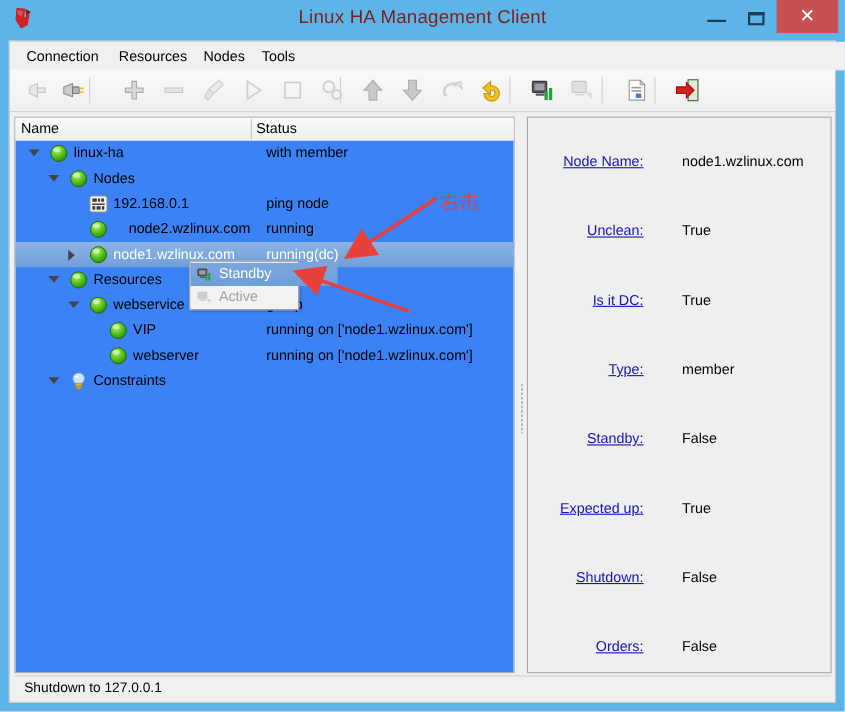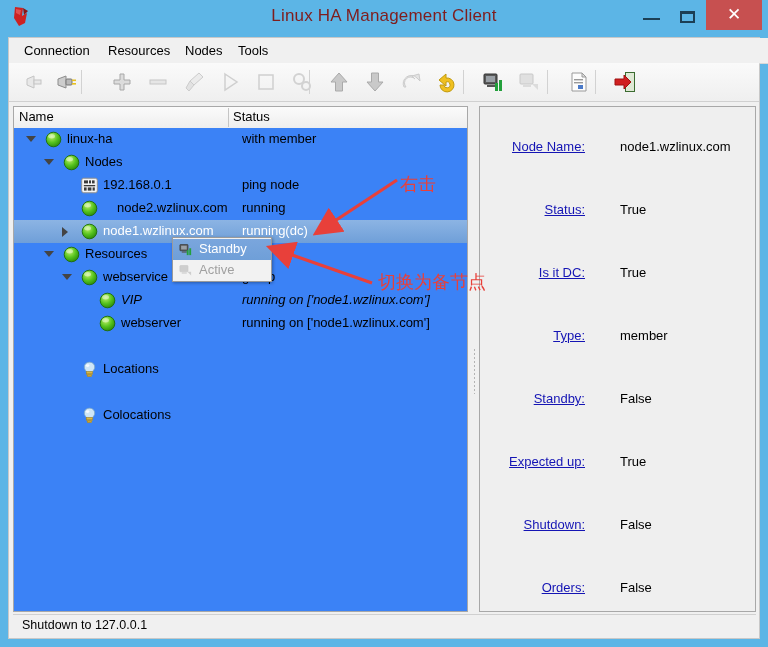--- a/index.html
+++ b/index.html
@@ -169,20 +169,21 @@
   
   #ctx-menu {
     position: absolute; left: 172px; top: 237px; width: 100px; height: 45px;
     background: #f2f2f2; border: 1px solid #9a9a9a; box-sizing: border-box;
     box-shadow: 1px 1px 3px rgba(0,0,0,0.3);
     z-index: 40;
   }
   .ctx-item { position: absolute; left: 0; width: 98px; height: 21px; }
   .ctx-item.highlighted {
     background: linear-gradient(to bottom,#7aa6dd,#6f9fd8);
+    padding-left: 36px;
   }
   .ctx-ico { position: absolute; left: 5px; top: 3px; width: 15px; height: 15px; }
   .ctx-label {
     position: absolute; left: 26px; top: 2px; font-size: 13px; color: #000;
     font-family: "Liberation Sans", sans-serif;
   }
   .ctx-item.highlighted .ctx-label { color: #ffffff; }
   .ctx-item.disabled .ctx-label { color: #a0a0a0; }
   .ctx-item.disabled .ctx-ico { opacity: 0.4; }
   
@@ -458,21 +459,21 @@
                     <stop offset="55%" stop-color="#56c31e"></stop>
                     <stop offset="100%" stop-color="#2a8a08"></stop>
                   </radialGradient>
                 </defs>
                 <circle cx="8.5" cy="8.5" r="7.3" fill="url(#gb6)" stroke="#1d6b05" stroke-width="0.9"></circle>
                 <ellipse cx="6.6" cy="5.3" rx="3.4" ry="2.2" fill="#ffffff" opacity="0.45"></ellipse>
               </svg></span>
             <span class="node-label" style="left: 89px;">webservice</span>
             <span class="node-status">group</span>
           </div>
-          <div class="tree-row" style="top: 161px; font-style: italic;">
+          <div class="tree-row" style="top: 161px;">
             <span class="node-ico" style="left: 85px;"><svg viewBox="0 0 17 17">
                 <defs>
                   <radialGradient id="gb7" cx="38%" cy="30%" r="75%">
                     <stop offset="0%" stop-color="#bff06a"></stop>
                     <stop offset="55%" stop-color="#56c31e"></stop>
                     <stop offset="100%" stop-color="#2a8a08"></stop>
                   </radialGradient>
                 </defs>
                 <circle cx="8.5" cy="8.5" r="7.3" fill="url(#gb7)" stroke="#1d6b05" stroke-width="0.9"></circle>
                 <ellipse cx="6.6" cy="5.3" rx="3.4" ry="2.2" fill="#ffffff" opacity="0.45"></ellipse>
@@ -488,54 +489,45 @@
                     <stop offset="55%" stop-color="#56c31e"></stop>
                     <stop offset="100%" stop-color="#2a8a08"></stop>
                   </radialGradient>
                 </defs>
                 <circle cx="8.5" cy="8.5" r="7.3" fill="url(#gb8)" stroke="#1d6b05" stroke-width="0.9"></circle>
                 <ellipse cx="6.6" cy="5.3" rx="3.4" ry="2.2" fill="#ffffff" opacity="0.45"></ellipse>
               </svg></span>
             <span class="node-label" style="left: 107px;">webserver</span>
             <span class="node-status">running on ['node1.wzlinux.com']</span>
           </div>
-          <div class="tree-row" style="top: 230px;">
-            <span class="node-ico" style="left: 67px;"><svg viewBox="0 0 17 17">
+          <div class="tree-row" style="top: 207px;">
+            <div class="twisty open" style="left: 30px;"></div>
+            <span class="node-ico" style="left: 49px;"><svg viewBox="0 0 17 17">
                 <path d="M8.5 1.2 C5.2 1.2 3.3 3.5 3.3 6 C3.3 8 4.6 9.3 5.3 10.5 L11.7 10.5 C12.4 9.3 13.7 8 13.7 6 C13.7 3.5 11.8 1.2 8.5 1.2 Z" fill="#cfe6f7" stroke="#7fa8c4" stroke-width="0.8"></path>
                 <ellipse cx="6.6" cy="4.6" rx="1.8" ry="1.3" fill="#ffffff" opacity="0.8"></ellipse>
                 <rect x="5.4" y="10.6" width="6.2" height="1.5" fill="#e8c24a" stroke="#a8821a" stroke-width="0.5"></rect>
                 <rect x="5.6" y="12.3" width="5.8" height="1.4" fill="#e8c24a" stroke="#a8821a" stroke-width="0.5"></rect>
                 <rect x="6.3" y="14" width="4.4" height="1.6" fill="#d8ae34" stroke="#a8821a" stroke-width="0.5"></rect>
               </svg></span>
-            <span class="node-label" style="left: 89px;">Locations</span>
-          </div>
-          <div class="tree-row" style="top: 276px;">
-            <span class="node-ico" style="left: 67px;"><svg viewBox="0 0 17 17">
-                <path d="M8.5 1.2 C5.2 1.2 3.3 3.5 3.3 6 C3.3 8 4.6 9.3 5.3 10.5 L11.7 10.5 C12.4 9.3 13.7 8 13.7 6 C13.7 3.5 11.8 1.2 8.5 1.2 Z" fill="#cfe6f7" stroke="#7fa8c4" stroke-width="0.8"></path>
-                <ellipse cx="6.6" cy="4.6" rx="1.8" ry="1.3" fill="#ffffff" opacity="0.8"></ellipse>
-                <rect x="5.4" y="10.6" width="6.2" height="1.5" fill="#e8c24a" stroke="#a8821a" stroke-width="0.5"></rect>
-                <rect x="5.6" y="12.3" width="5.8" height="1.4" fill="#e8c24a" stroke="#a8821a" stroke-width="0.5"></rect>
-                <rect x="6.3" y="14" width="4.4" height="1.6" fill="#d8ae34" stroke="#a8821a" stroke-width="0.5"></rect>
-              </svg></span>
-            <span class="node-label" style="left: 89px;">Colocations</span>
+            <span class="node-label" style="left: 71px;">Constraints</span>
           </div>
         </div>
     </div>
 
     <div id="splitter">
       <div id="splitter-grip"></div>
     </div>
 
     <div id="right-panel">
         <div class="detail-row" style="top: 32px;">
           <span class="detail-label">Node Name:</span>
           <span class="detail-value">node1.wzlinux.com</span>
         </div>
         <div class="detail-row" style="top: 95px;">
-          <span class="detail-label">Status:</span>
+          <span class="detail-label">Unclean:</span>
           <span class="detail-value">True</span>
         </div>
         <div class="detail-row" style="top: 158px;">
           <span class="detail-label">Is it DC:</span>
           <span class="detail-value">True</span>
         </div>
         <div class="detail-row" style="top: 221px;">
           <span class="detail-label">Type:</span>
           <span class="detail-value">member</span>
         </div>
@@ -586,15 +578,14 @@
   <svg id="arrows" viewBox="0 0 768 647">
     <defs>
       <marker id="ah" markerWidth="9" markerHeight="9" refX="7" refY="4.5" orient="auto">
         <path d="M0 0 L9 4.5 L0 9 Z" fill="#e8403a"></path>
       </marker>
     </defs>
     <path d="M397 180 L318 232" stroke="#e8403a" stroke-width="3.2" fill="none" marker-end="url(#ah)"></path>
     <path d="M372 283 L272 248" stroke="#e8403a" stroke-width="3.2" fill="none" marker-end="url(#ah)"></path>
   </svg>
   <div class="annot" id="annot-1">右击</div>
-  <div class="annot" id="annot-2">切换为备节点</div>
 
 </div>
 
 </body></html>

